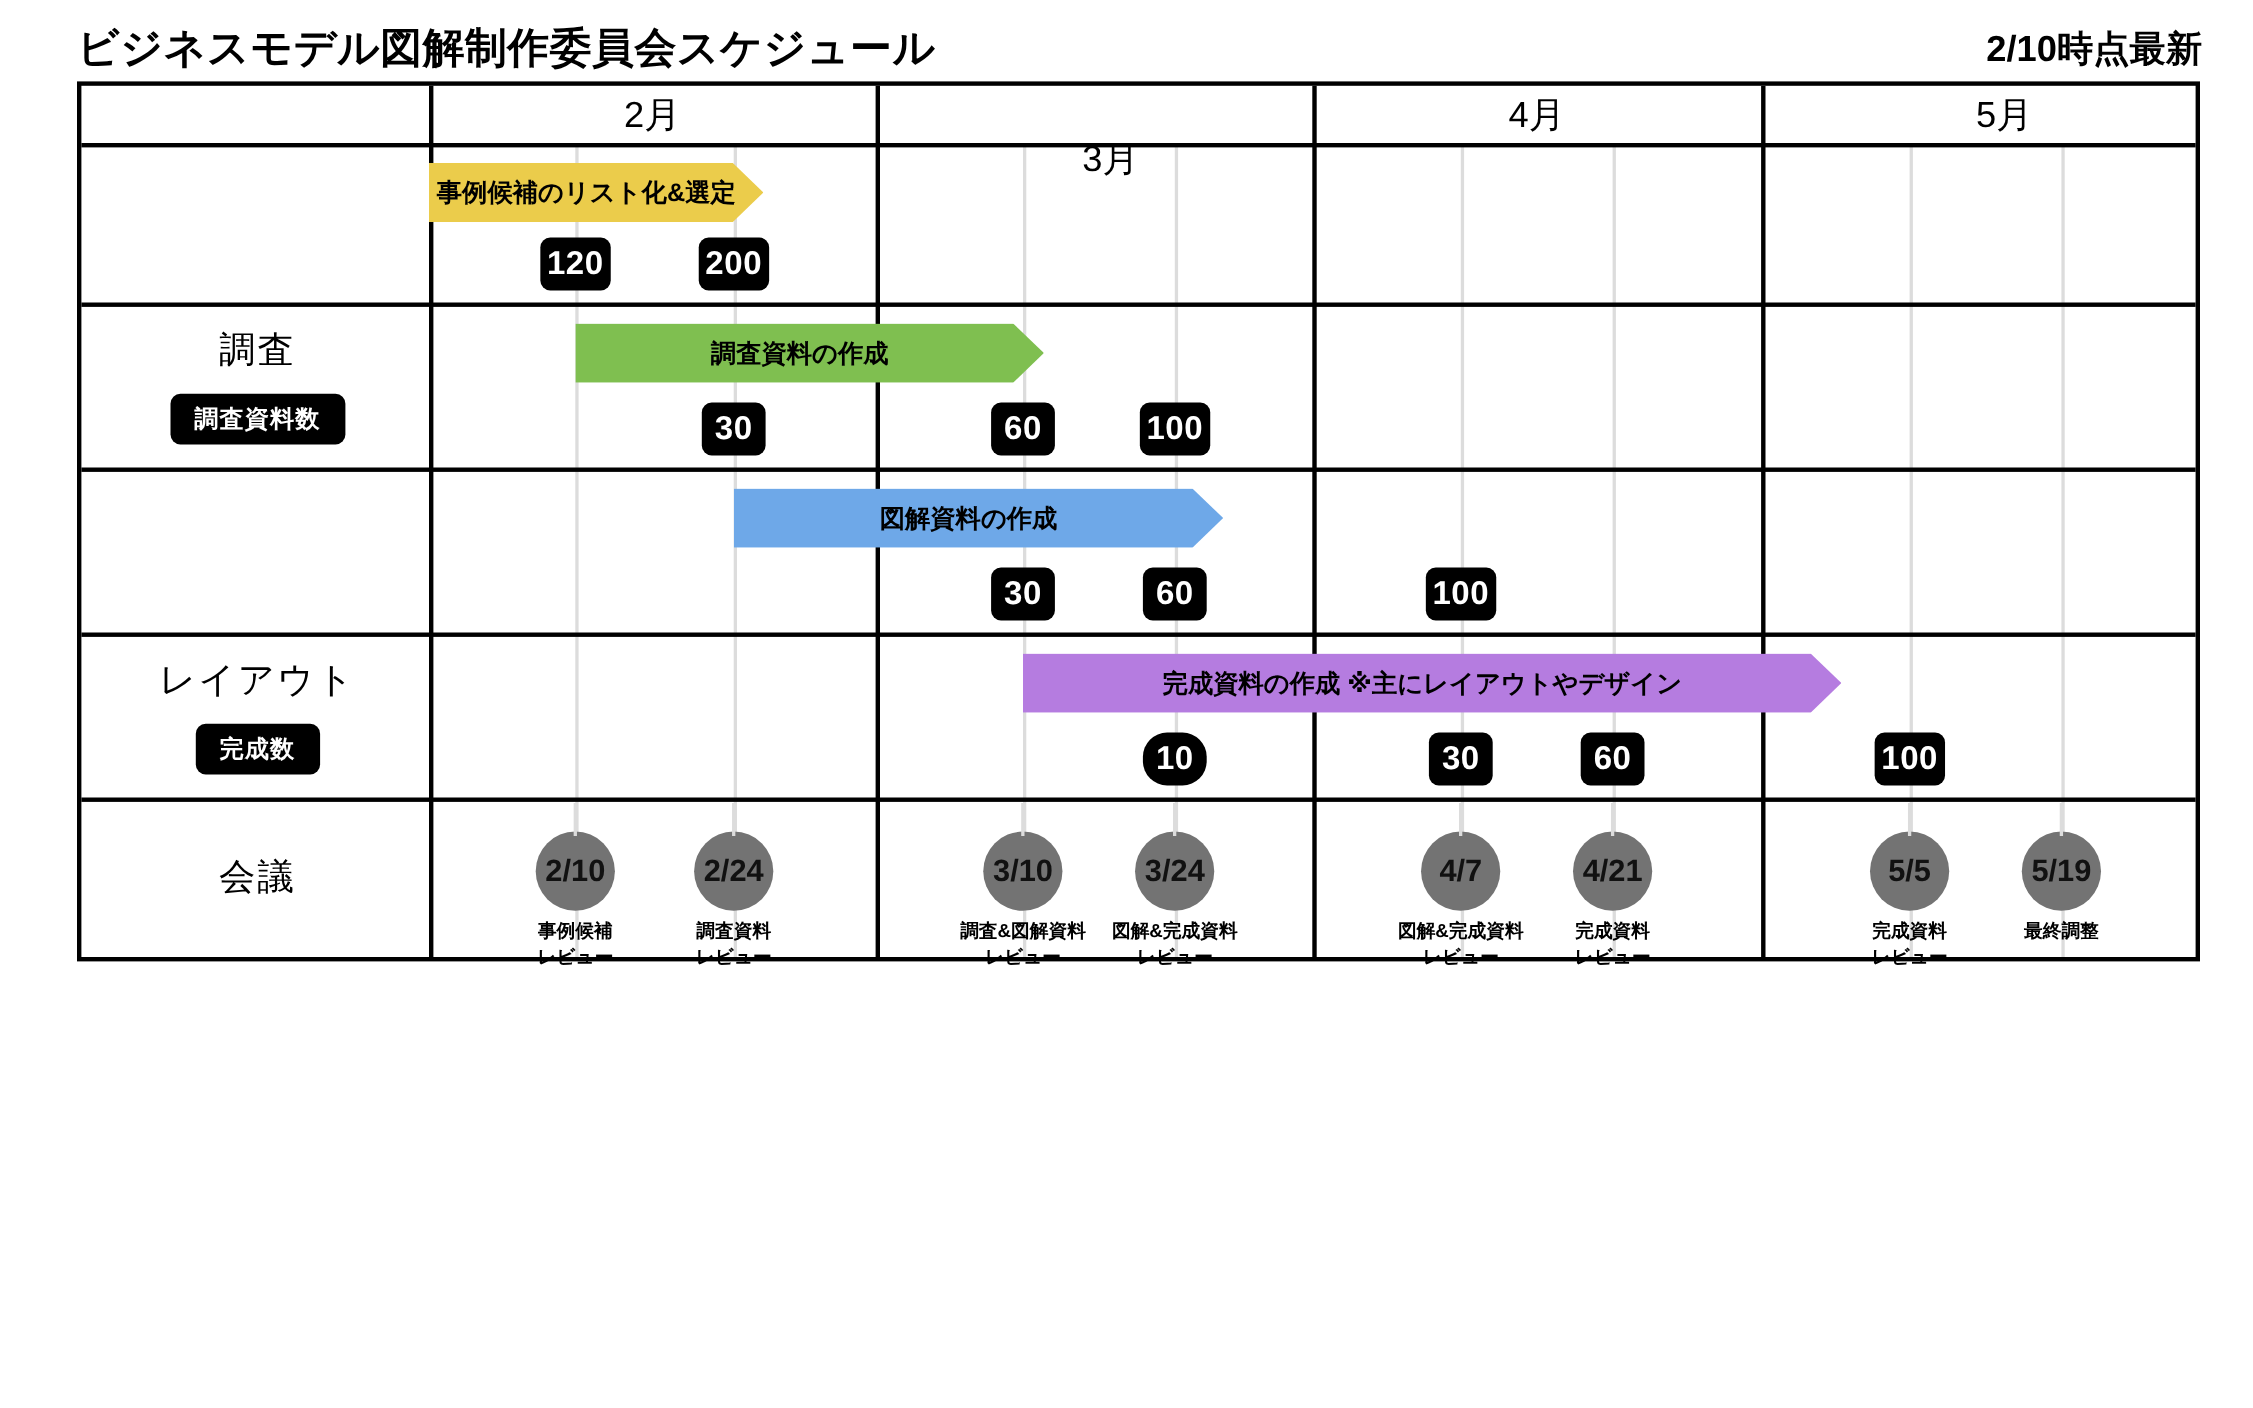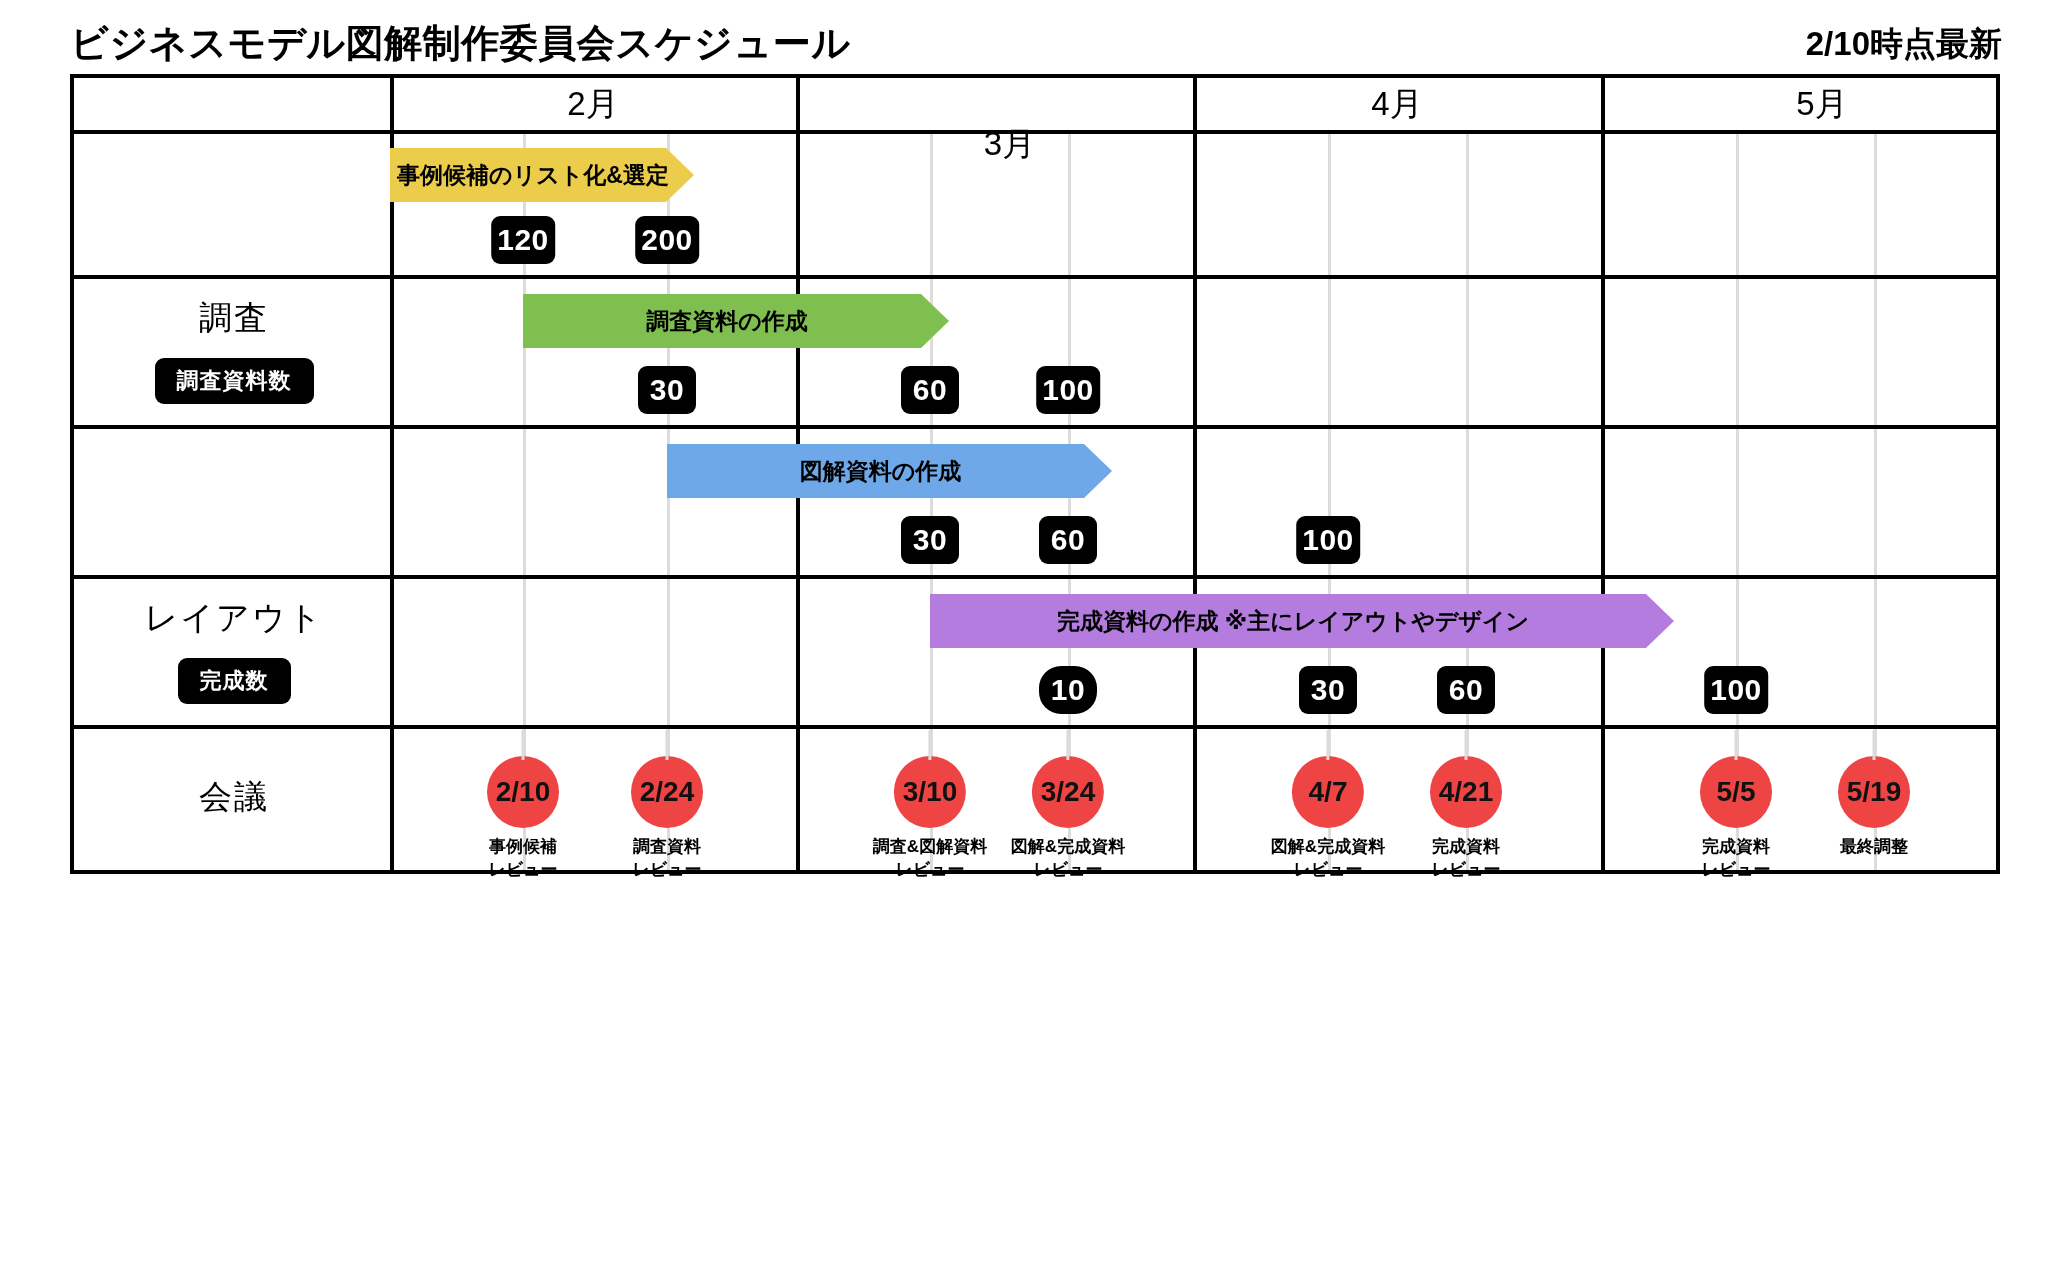--- a/index.html
+++ b/index.html
@@ -80,21 +80,21 @@
   }
 
   
   .mtg { position:absolute; transform:translateX(-50%); text-align:center; }
   .mtg .stem {
     position:absolute; left:50%; top:-26px;
     width:3px; height:30px; background:#dcdcdc; transform:translateX(-50%);
   }
   .mtg .bubble {
     width:72px; height:72px; border-radius:50%;
-    background:#ef4444;
+    background:#737373;
     display:flex; align-items:center; justify-content:center;
     font-size:28px; font-weight:bold; color:#111;
     margin:0 auto;
   }
   .mtg .mlabel {
     margin-top:8px; font-size:17px; font-weight:bold;
     line-height:1.35; color:#000; white-space:pre-line;
   }
 </style>
 </head>

